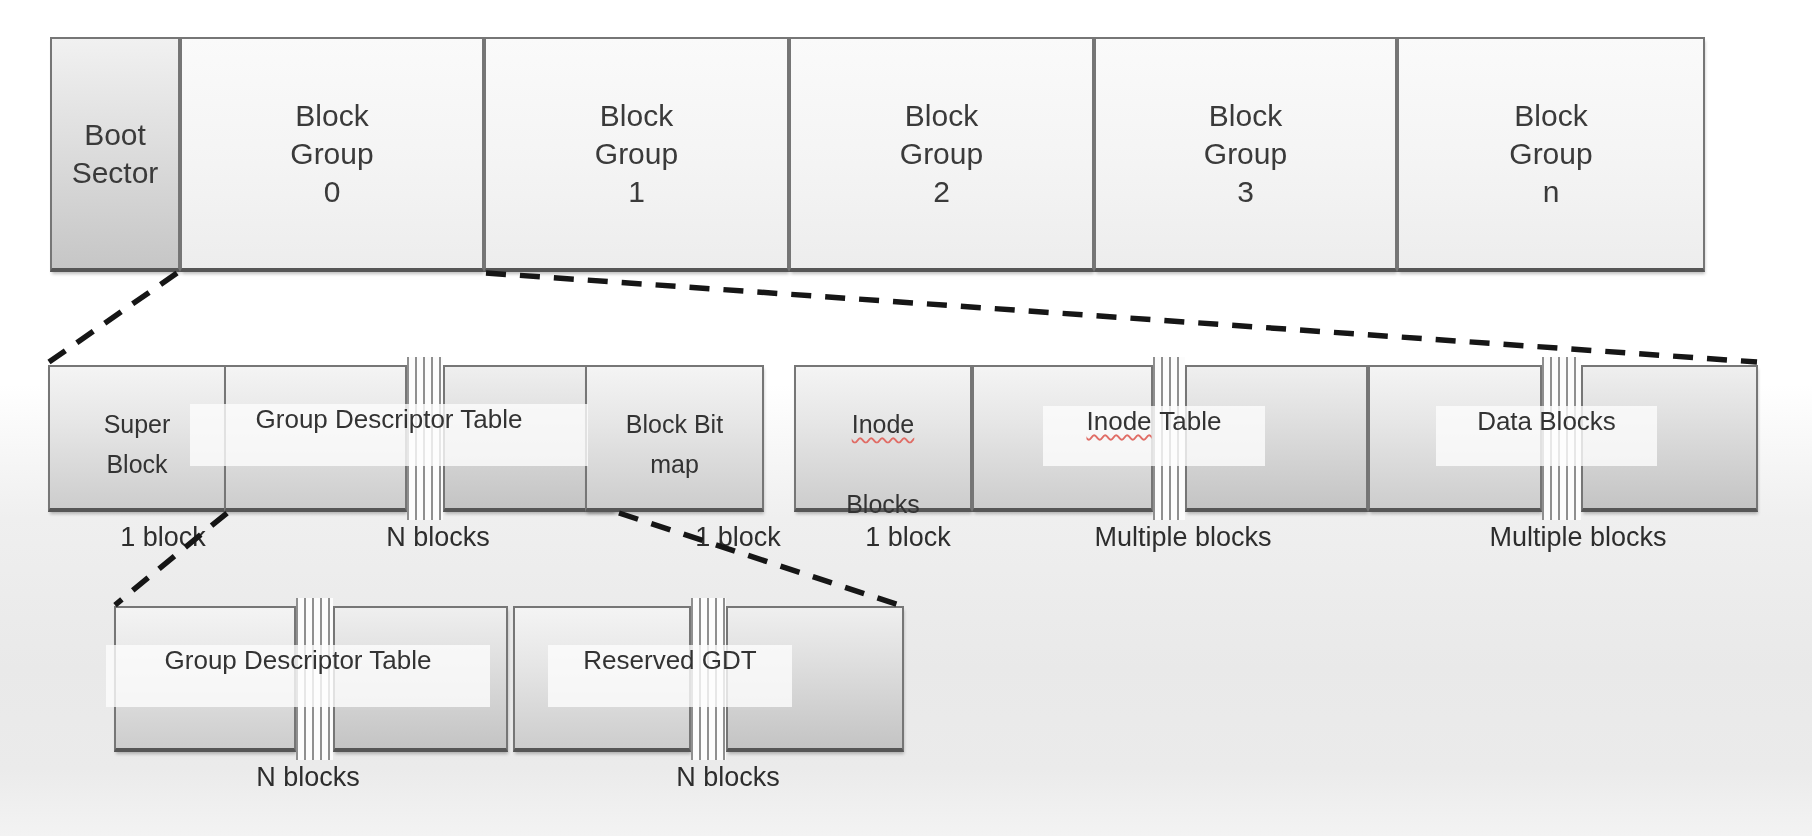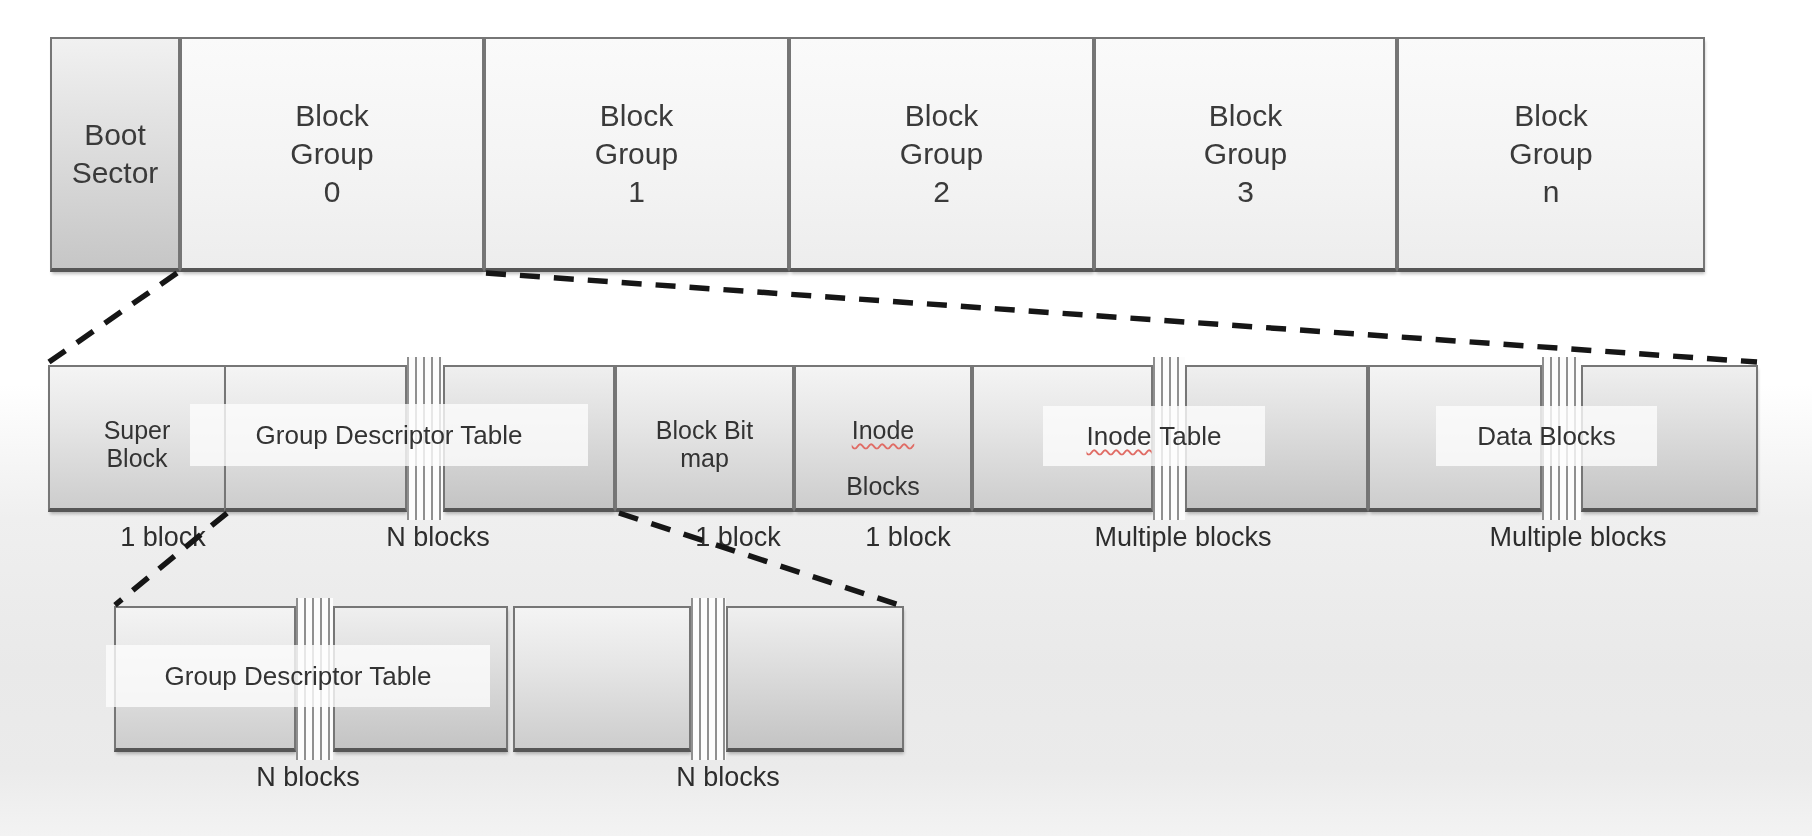--- a/index.html
+++ b/index.html
@@ -42,33 +42,32 @@
     background-color: #fcfcfc;
     background-image: repeating-linear-gradient(90deg,
       #8f8f8f 0px, #8f8f8f 2.5px, rgba(255,255,255,0) 2.5px, rgba(255,255,255,0) 8px);
   }
   .hatch.r2 { top: 357px; height: 163px; }
   .hatch.r3 { top: 598px; height: 162px; }
   .band {
     position: absolute;
     background: rgba(253,253,253,0.8);
     display: flex;
-    align-items: center;
     justify-content: center;
     text-align: center;
   }
   .t-row1 {
     font-size: 30px;
     line-height: 38px;
     color: #3a3a3a;
     white-space: pre-line;
   }
   .t-cell {
     font-size: 25px;
-    line-height: 28px;
+    line-height: 40px;
     color: #333333;
     white-space: pre-line;
     margin-top: 12px;
   }
   .t-band {
     font-size: 26px;
     color: #333333;
     white-space: nowrap;
   }
   .t-size {
@@ -129,21 +128,21 @@
 n</span>
   </div>
 
   <div class="box r2 g-mid" style="left:48px; width:178px;">
     <span class="t-cell">Super
 Block</span>
   </div>
   <div class="box r2 g-mid" style="left:224px; width:183px;"></div>
   <div class="hatch r2" style="left:407px; width:36px;"></div>
   <div class="box r2 g-mid2" style="left:443px; width:172px;"></div>
-  <div class="box r2 g-mid" style="left:615px; width:179px;text-align:center;">
+  <div class="box r2 g-mid" style="left:585px; width:179px;text-align:center;">
     <span class="t-cell">Block Bit
 map</span>
   </div>
   <div class="box r2 g-mid" style="left:794px; width:178px;">
     <span class="t-cell">
       <span class="sp">Inode</span><br>
       <span>Blocks</span>
     </span>
   </div>
   <div class="box r2 g-mid" style="left:972px; width:181px;"></div>
@@ -175,20 +174,23 @@
   <div class="box r3 g-mid" style="left:114px; width:182px;"></div>
   <div class="hatch r3" style="left:296px; width:37px;"></div>
   <div class="box r3 g-mid2" style="left:333px; width:175px;"></div>
   <div class="box r3 g-mid" style="left:513px; width:178px;"></div>
   <div class="hatch r3" style="left:691px; width:35px;"></div>
   <div class="box r3 g-mid2" style="left:726px; width:178px;"></div>
 
   <div class="band" style="left:106px; top:645px; width:384px; height:62px;">
     <span class="t-band">Group Descriptor Table</span>
   </div>
+  <div class="band" style="left:548px; top:645px; width:244px; height:62px;">
+    <span class="t-band">Reserved GDT</span>
+  </div>
 
   <span class="t-size" style="left:270px; top:762px;">N blocks</span>
   <span class="t-size" style="left:690px; top:762px;">N blocks</span>
 
   <svg class="overlay" viewBox="0 0 1812 836">
     <line x1="177" y1="273" x2="49" y2="362" stroke="#161616" stroke-width="5.5" stroke-dasharray="20 14"></line>
     <line x1="486" y1="273" x2="1757" y2="362" stroke="#161616" stroke-width="5.5" stroke-dasharray="20 14"></line>
     <line x1="227" y1="513" x2="115" y2="605" stroke="#161616" stroke-width="5.5" stroke-dasharray="20 14"></line>
     <line x1="619" y1="513" x2="899" y2="605" stroke="#161616" stroke-width="5.5" stroke-dasharray="20 14"></line>
   </svg>

